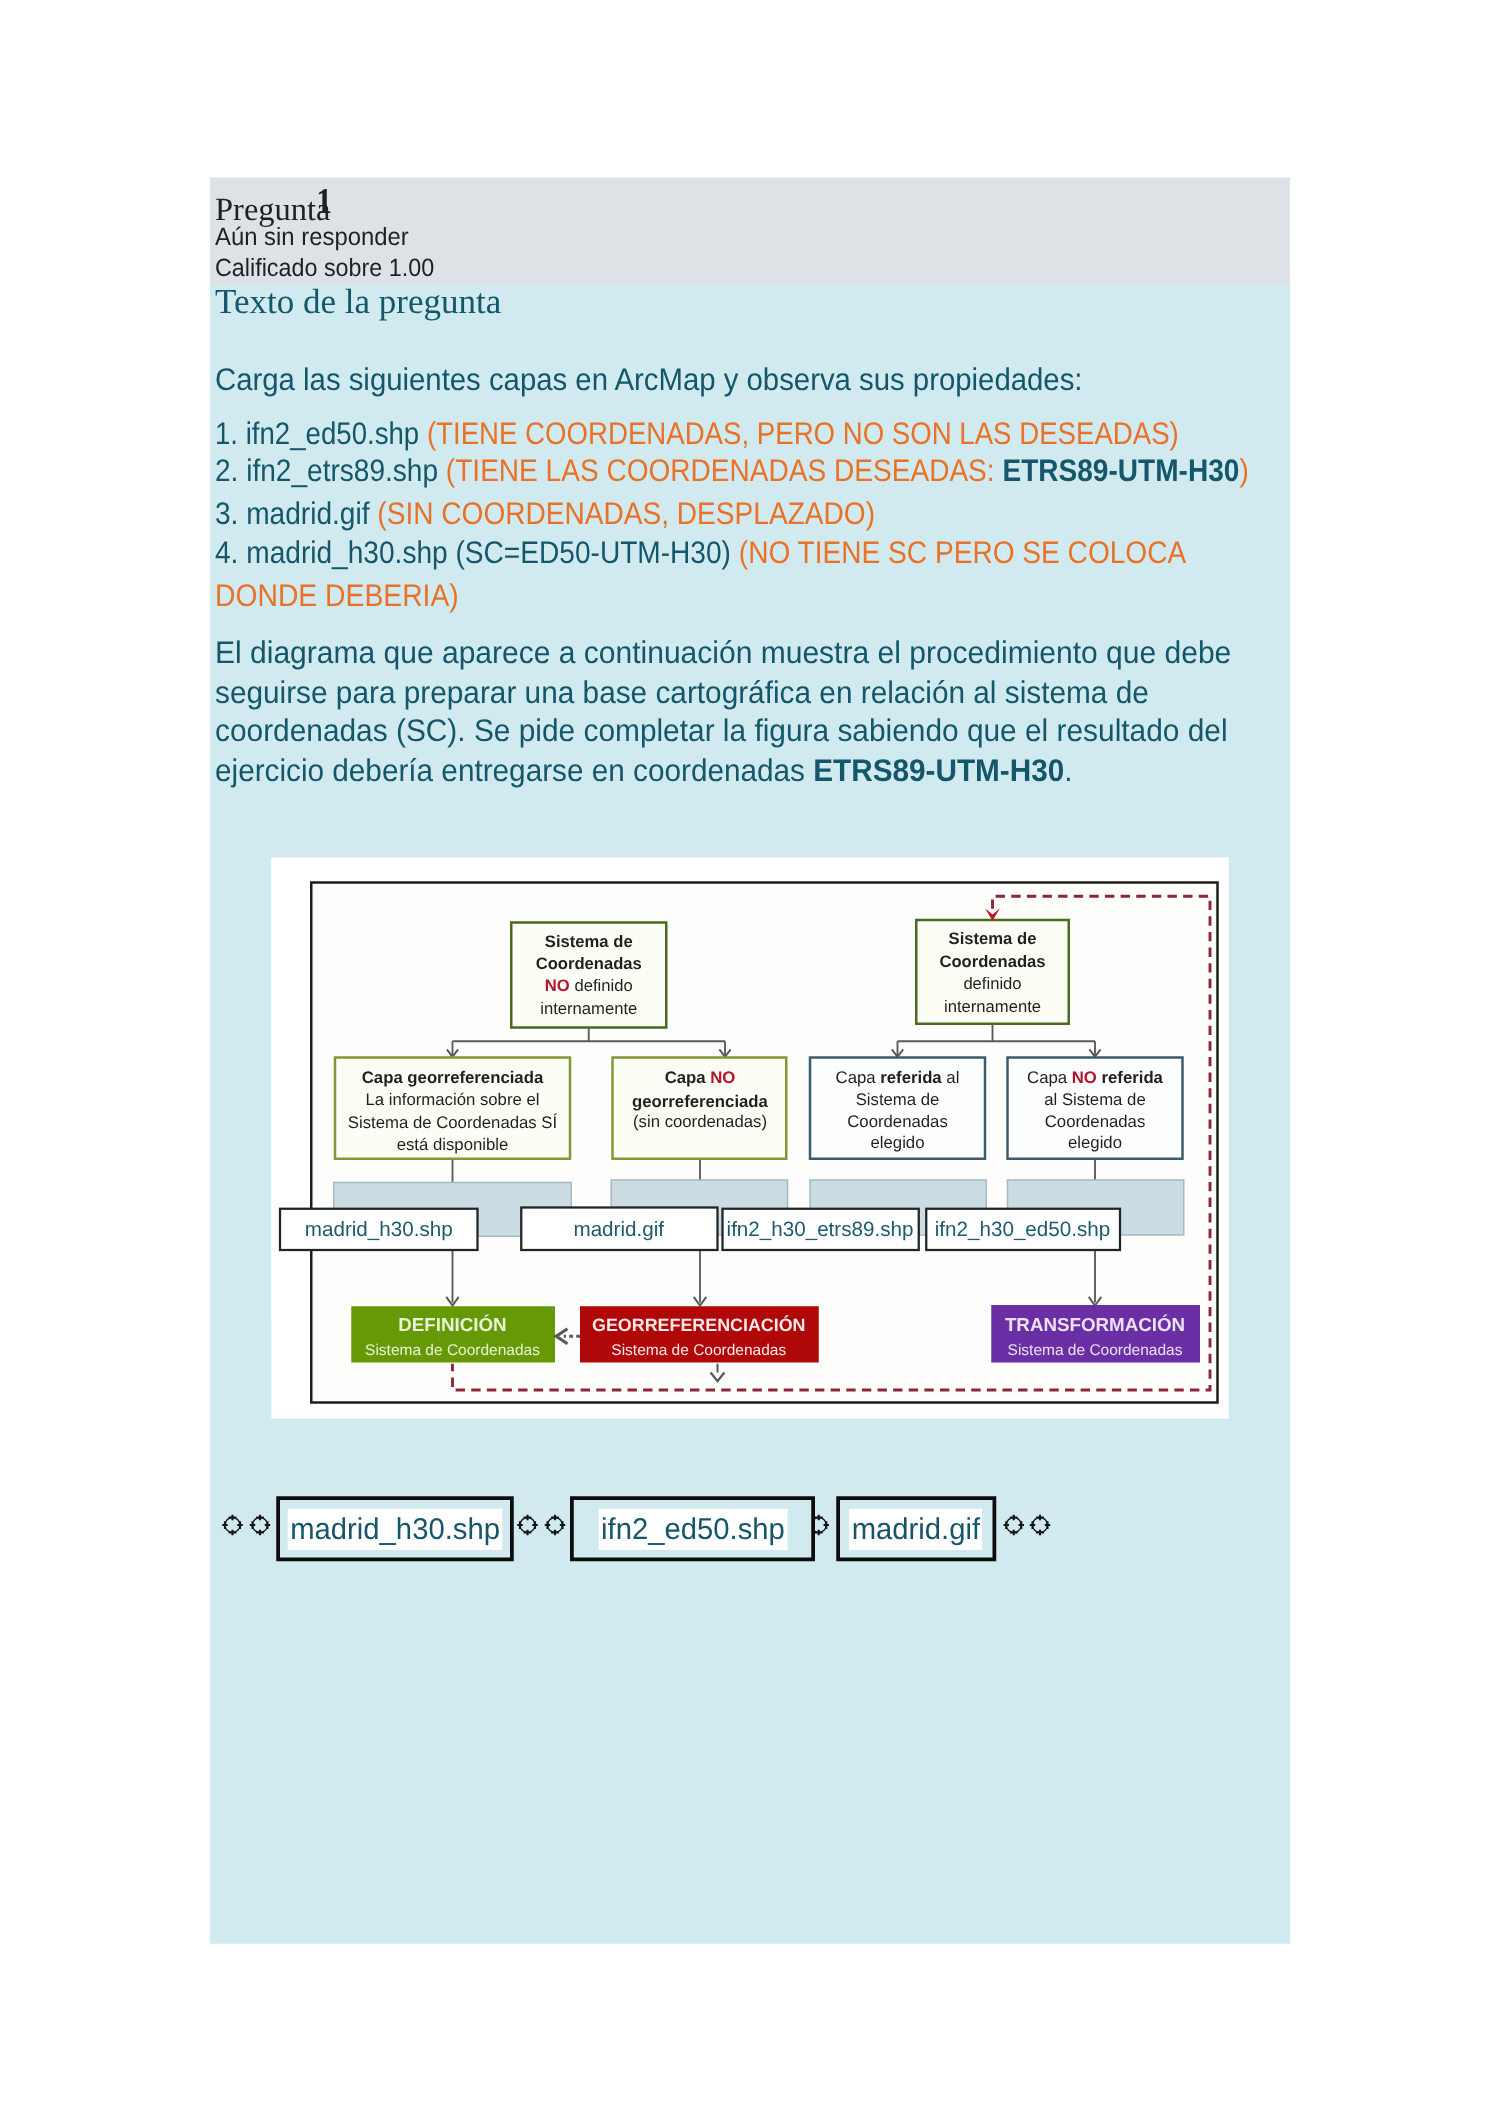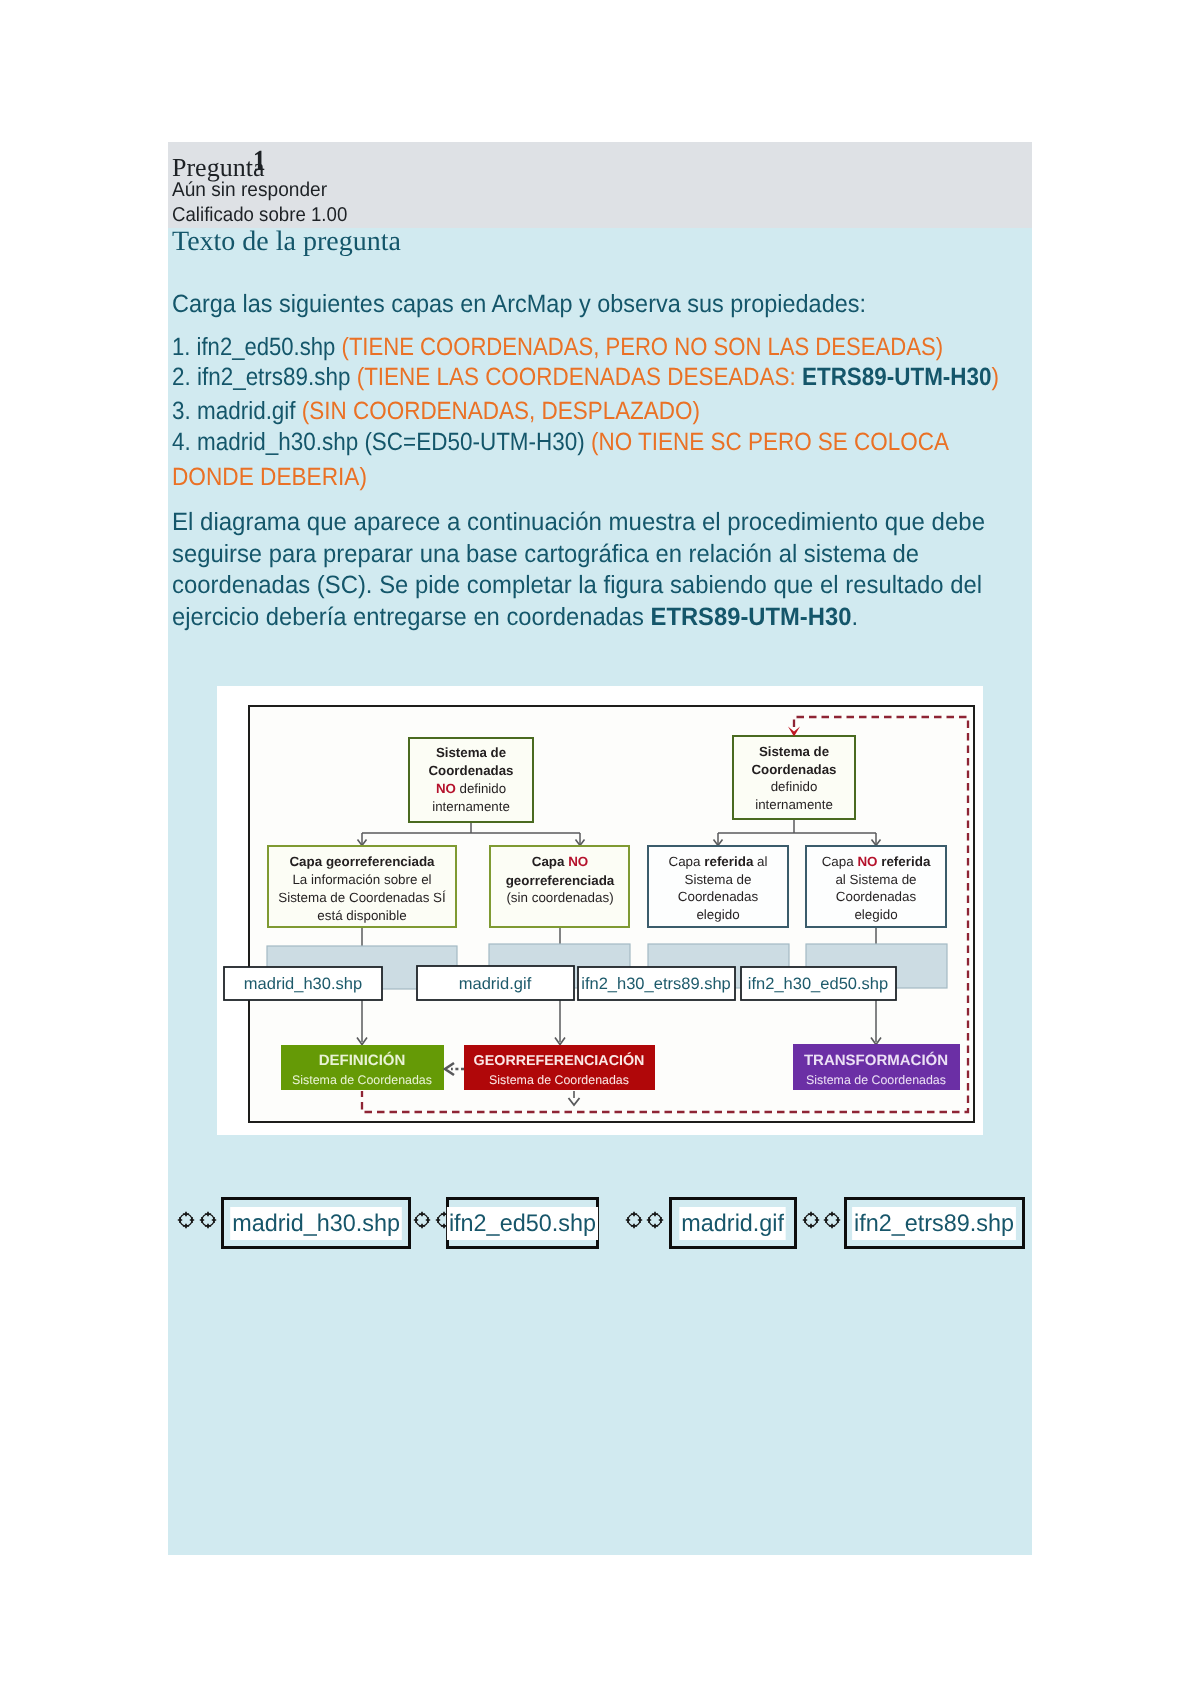--- a/index.html
+++ b/index.html
@@ -214,22 +214,19 @@
       <g>
           <circle cx="662" cy="26" r="6.0" stroke-width="1.1"></circle>
           <path d="M658.9,20.0 H665.1 M662,17.8 V22.2 M658.9,32.0 H665.1 M662,29.8 V34.2 M653.8,26 H658.2 M656.0,22.9 V29.1 M665.8,26 H670.2 M668.0,22.9 V29.1" stroke-width="1.7"></path>
         </g>
     </g>
   </svg>
 
   <div class="drag" style="left:51px;top:3px;width:190px;height:52px;">
     <span>madrid_h30.shp</span>
   </div>
-  <div class="drag" style="left:276px;top:3px;width:153px;height:52px;">
+  <div class="drag" style="left:286px;top:3px;width:196px;height:52px;">
     <span>ifn2_ed50.shp</span>
   </div>
   <div class="drag" style="left:499px;top:3px;width:128px;height:52px;">
     <span>madrid.gif</span>
   </div>
-  <div class="drag" style="left:674px;top:3px;width:181px;height:52px;">
-    <span>ifn2_etrs89.shp</span>
-  </div>
 </div>
 
 </body></html>

